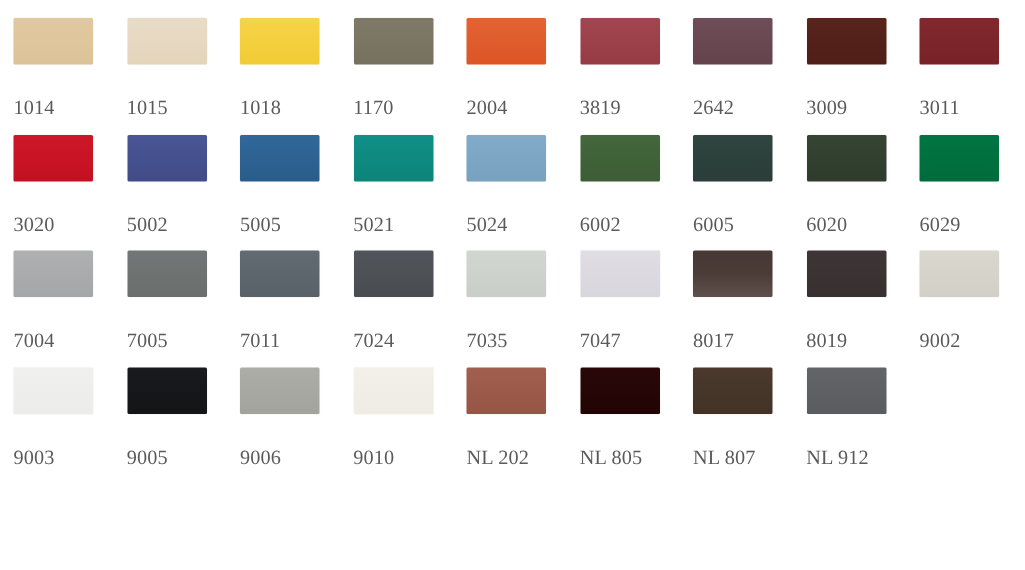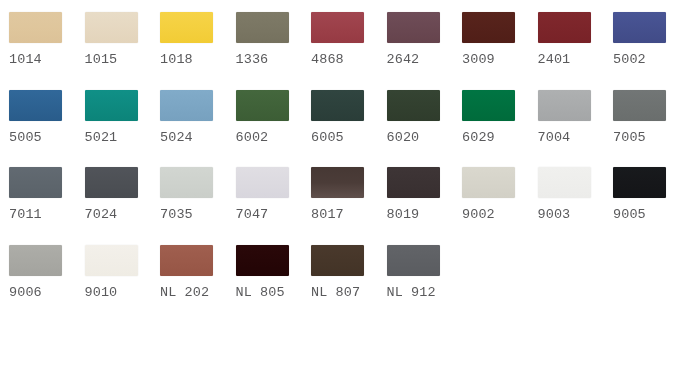--- a/index.html
+++ b/index.html
@@ -30,64 +30,72 @@
   }
 
   .swatch-chip {
     width: 53px;
     height: 31px;
     border-radius: 1px;
     box-shadow: 0 0 0 0.5px rgba(0,0,0,0.04);
   }
 
   .swatch-label {
-    margin-top: 9px;
+    margin-top: 21px;
     font-size: 13.5px;
     line-height: 16px;
     color: #5a5a5c;
     letter-spacing: 0.1px;
     white-space: nowrap;
-    font-family: Liberation Mono, monospace;
+    font-family: Liberation Serif, serif;
   }
 </style>
 </head>
 <body>
 
 <div id="swatch-grid">
     <div class="swatch-cell">
       <div class="swatch-chip" style="background: linear-gradient(rgb(224, 200, 160) 0%, rgb(223, 198, 156) 50%, rgb(220, 194, 152) 100%);"></div>
       <div class="swatch-label">1014</div>
     </div>
     <div class="swatch-cell">
       <div class="swatch-chip" style="background: linear-gradient(rgb(232, 220, 199) 0%, rgb(230, 216, 193) 50%, rgb(227, 212, 187) 100%);"></div>
       <div class="swatch-label">1015</div>
     </div>
     <div class="swatch-cell">
       <div class="swatch-chip" style="background: linear-gradient(rgb(246, 211, 72) 0%, rgb(244, 208, 63) 50%, rgb(242, 204, 53) 100%);"></div>
       <div class="swatch-label">1018</div>
     </div>
     <div class="swatch-cell">
       <div class="swatch-chip" style="background: linear-gradient(rgb(126, 122, 103) 0%, rgb(122, 118, 99) 50%, rgb(117, 113, 94) 100%);"></div>
-      <div class="swatch-label">1336</div>
+      <div class="swatch-label">1170</div>
+    </div>
+    <div class="swatch-cell">
+      <div class="swatch-chip" style="background: linear-gradient(rgb(227, 98, 51) 0%, rgb(224, 92, 44) 50%, rgb(220, 86, 38) 100%);"></div>
+      <div class="swatch-label">2004</div>
     </div>
     <div class="swatch-cell">
       <div class="swatch-chip" style="background: linear-gradient(rgb(161, 70, 80) 0%, rgb(156, 64, 73) 50%, rgb(150, 58, 67) 100%);"></div>
-      <div class="swatch-label">4868</div>
+      <div class="swatch-label">3819</div>
     </div>
     <div class="swatch-cell">
       <div class="swatch-chip" style="background: linear-gradient(rgb(111, 77, 88) 0%, rgb(106, 72, 82) 50%, rgb(101, 67, 76) 100%);"></div>
       <div class="swatch-label">2642</div>
     </div>
     <div class="swatch-cell">
       <div class="swatch-chip" style="background: linear-gradient(rgb(88, 36, 28) 0%, rgb(84, 33, 26) 50%, rgb(80, 30, 23) 100%);"></div>
       <div class="swatch-label">3009</div>
     </div>
     <div class="swatch-cell">
       <div class="swatch-chip" style="background: linear-gradient(rgb(128, 40, 45) 0%, rgb(124, 37, 42) 50%, rgb(120, 34, 39) 100%);"></div>
-      <div class="swatch-label">2401</div>
+      <div class="swatch-label">3011</div>
+    </div>
+    <div class="swatch-cell">
+      <div class="swatch-chip" style="background: linear-gradient(rgb(204, 23, 39) 0%, rgb(200, 20, 36) 50%, rgb(196, 17, 33) 100%);"></div>
+      <div class="swatch-label">3020</div>
     </div>
     <div class="swatch-cell">
       <div class="swatch-chip" style="background: linear-gradient(rgb(73, 85, 149) 0%, rgb(69, 80, 142) 50%, rgb(65, 75, 135) 100%);"></div>
       <div class="swatch-label">5002</div>
     </div>
     <div class="swatch-cell">
       <div class="swatch-chip" style="background: linear-gradient(rgb(49, 104, 154) 0%, rgb(45, 98, 146) 50%, rgb(41, 92, 138) 100%);"></div>
       <div class="swatch-label">5005</div>
     </div>
     <div class="swatch-cell">

